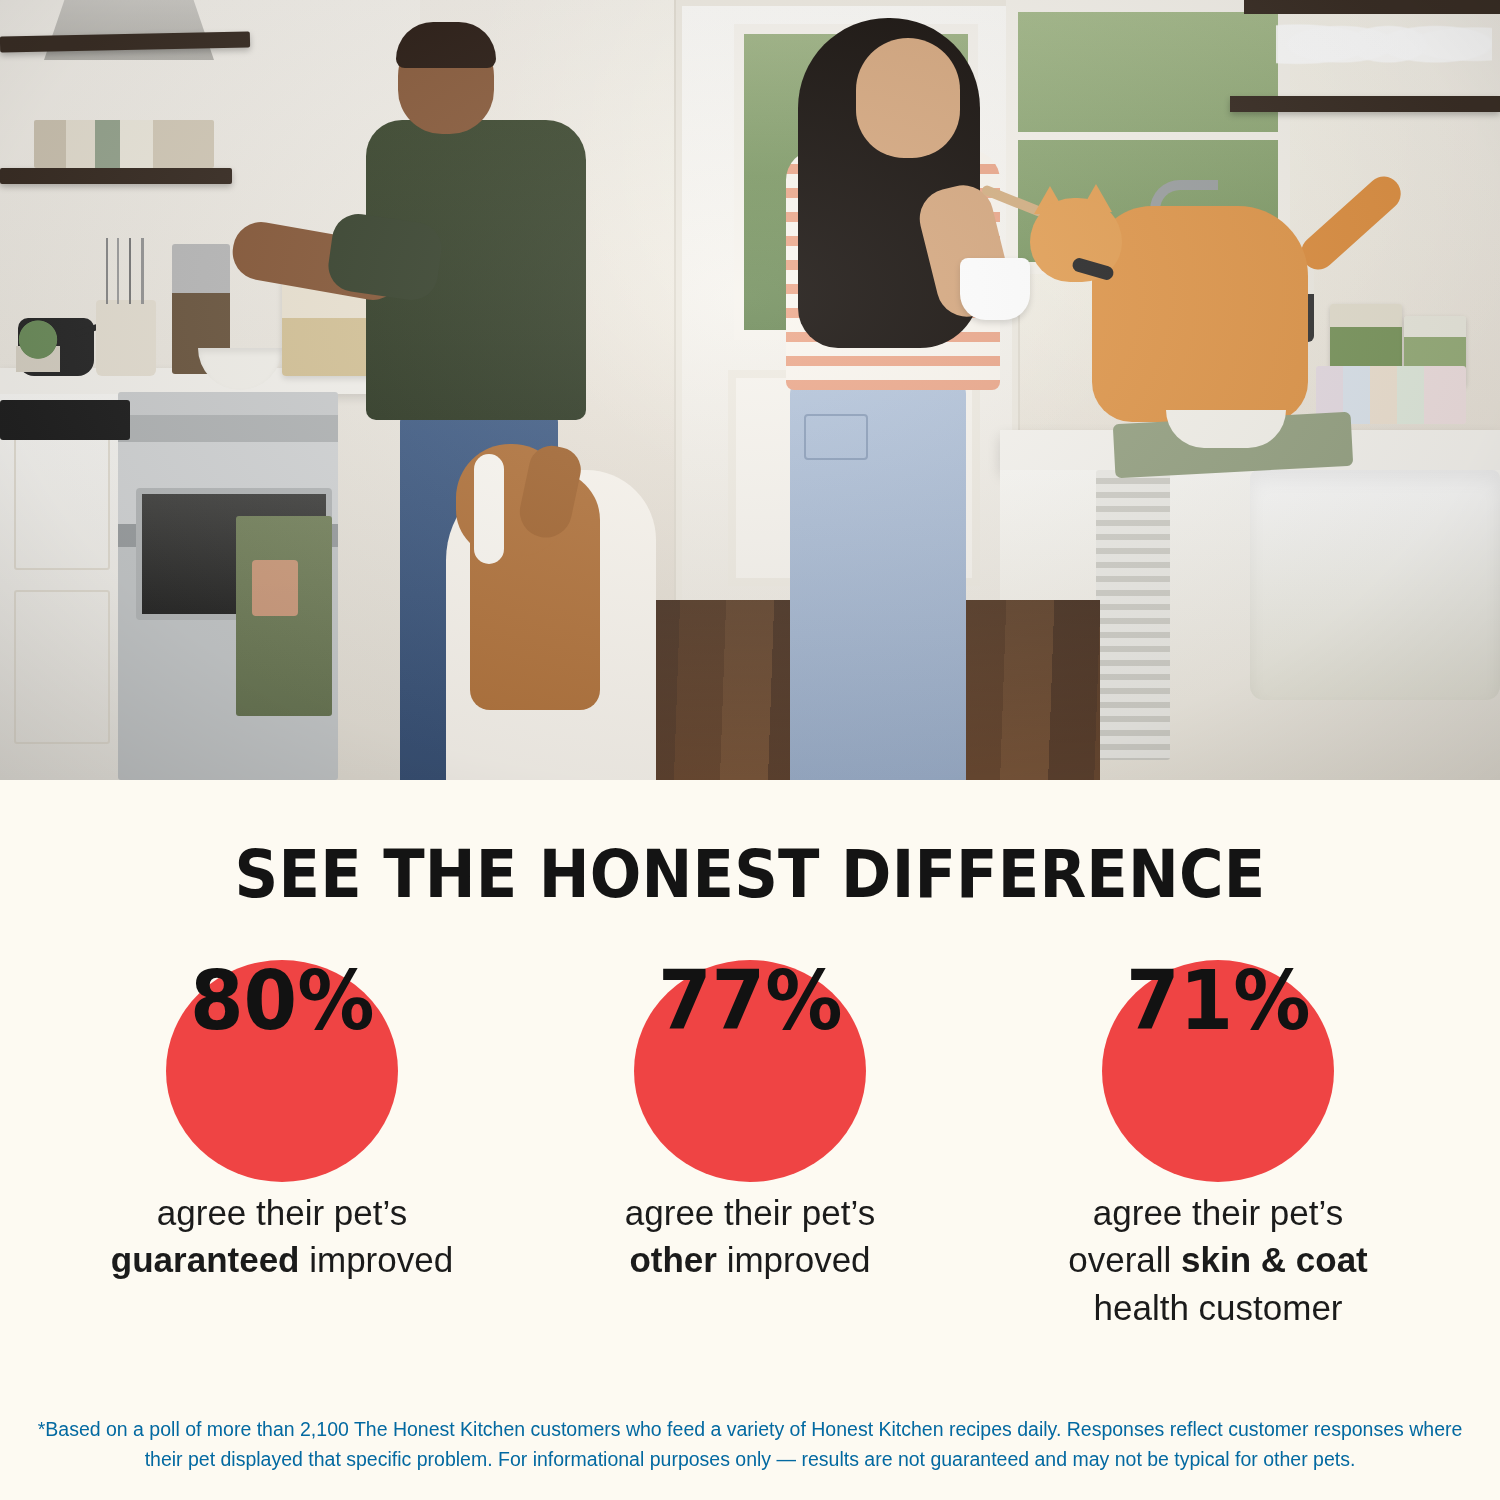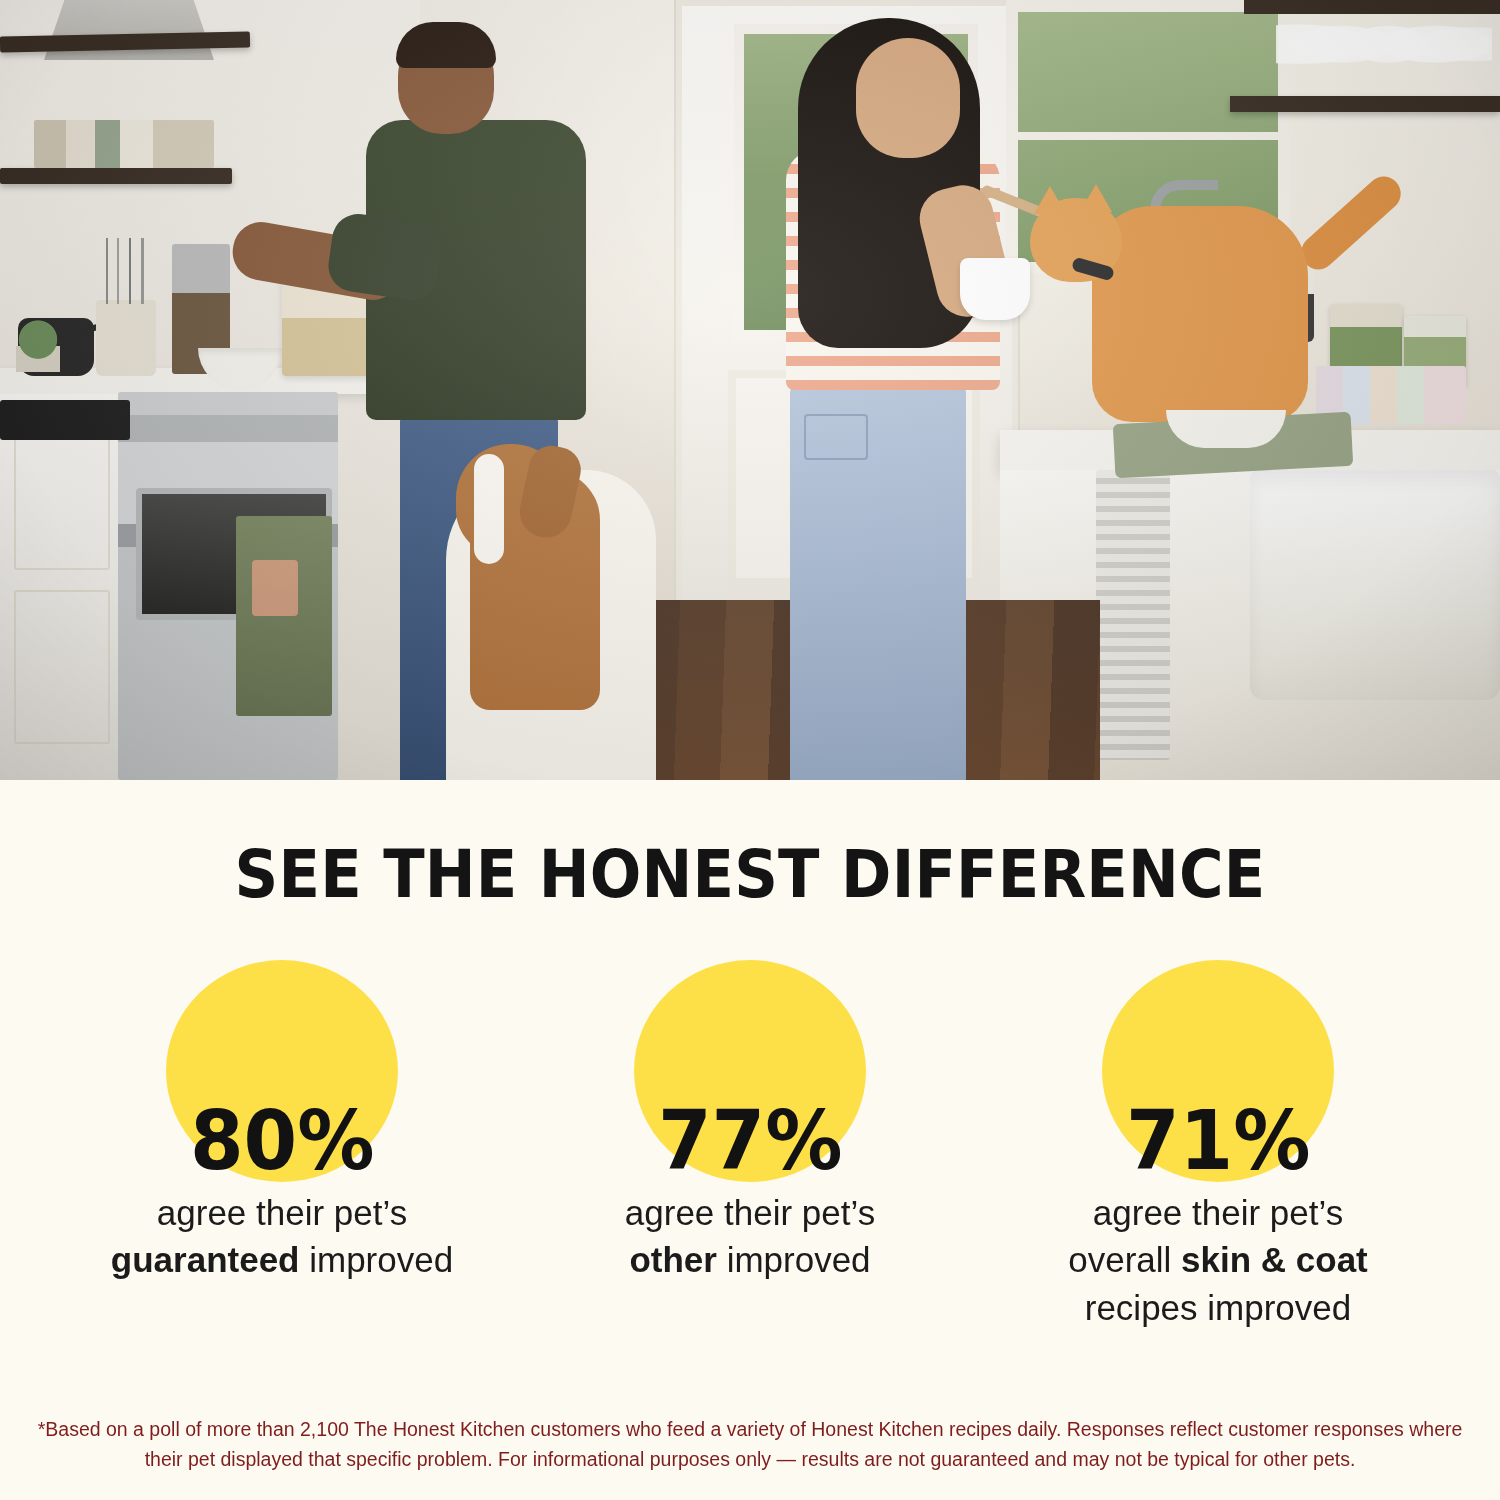--- a/index.html
+++ b/index.html
@@ -550,23 +550,23 @@
   .circle-wrap {
     height: 236px;
     display: flex;
     align-items: center;
     justify-content: center;
   }
   .circle {
     width: 232px;
     height: 222px;
     border-radius: 50%;
-    background: #fde047;
+    background: #ef4444;
     display: flex;
-    align-items: flex-end;
+    align-items: flex-start;
     justify-content: center;
   }
   .pct {
     font-family: "DejaVu Sans", sans-serif;
     font-weight: 700;
     font-size: 82px;
     color: #121212;
     transform: scaleX(0.94);
     line-height: 1;
   }
@@ -577,21 +577,21 @@
     font-family: "Liberation Sans", sans-serif;
   }
   .caption b { font-weight: 700; }
   .disclaimer {
     position: absolute;
     left: 0; right: 0; bottom: 26px;
     padding: 0 26px;
     text-align: center;
     font-size: 19.5px;
     line-height: 1.55;
-    color: #7f1d1d;
+    color: #0369a1;
   }
 </style>
 </head>
 <body>
 
 <div class="page">
 
   <div class="photo">
     <div class="photo-scene">
       <div class="kitchen-left"></div>
@@ -698,21 +698,21 @@
 
       <div class="stat">
         <div class="circle-wrap">
           <div class="circle">
             <span class="pct">71%</span>
           </div>
         </div>
         <div class="caption">
           <div>agree their pet’s</div>
           <div><span>overall </span><b>skin &amp; coat</b></div>
-          <div>recipes improved</div>
+          <div>health customer</div>
         </div>
       </div>
 
     </div>
 
     <div class="disclaimer">*Based on a poll of more than 2,100 The Honest Kitchen customers who feed a variety of Honest Kitchen recipes daily. Responses reflect customer responses where their pet displayed that specific problem. For informational purposes only — results are not guaranteed and may not be typical for other pets.</div>
   </div>
 </div>
 
 </body></html>

